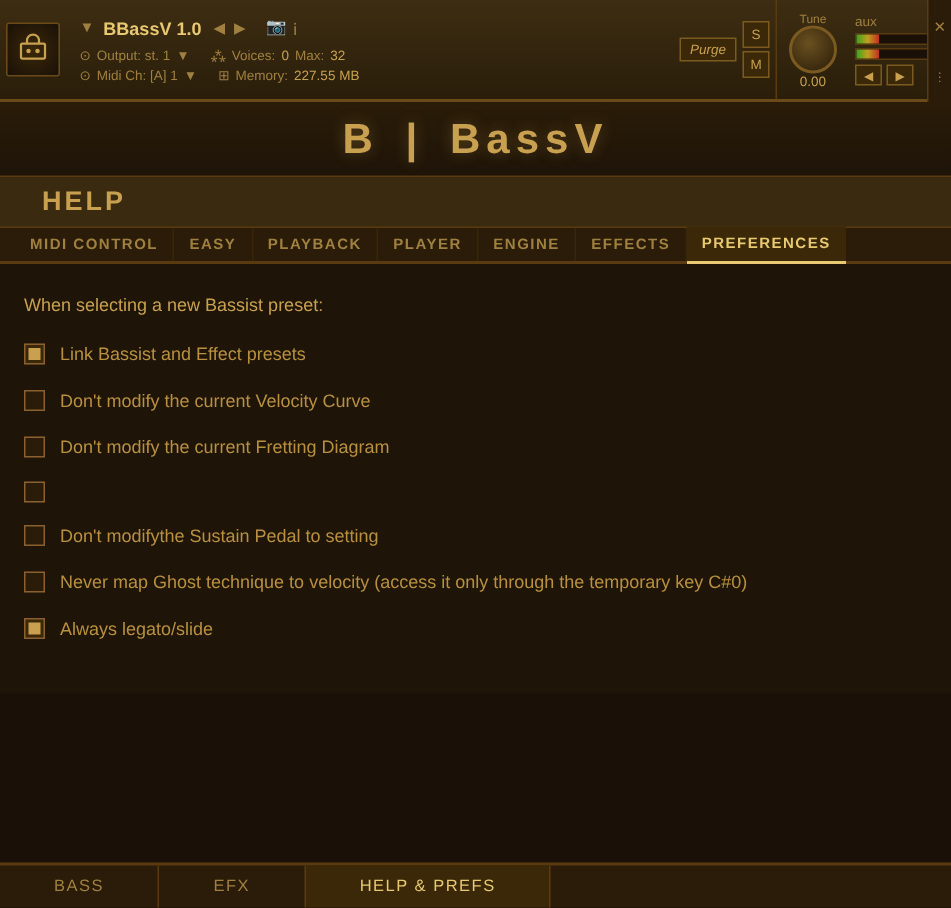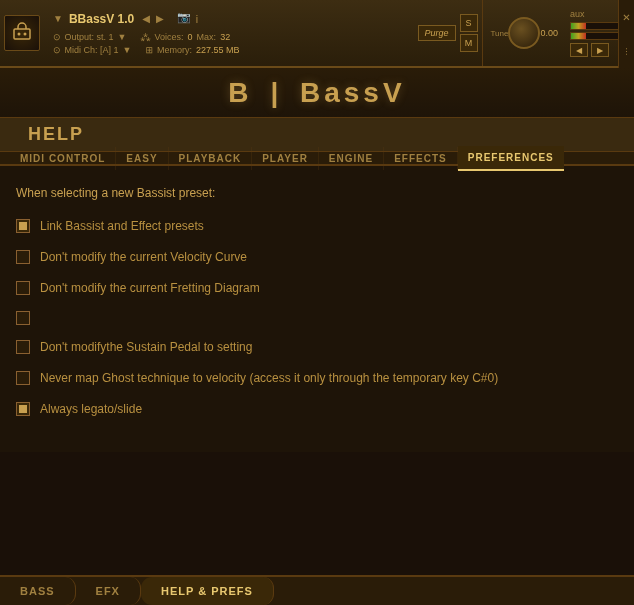--- a/index.html
+++ b/index.html
@@ -50,21 +50,21 @@
       letter-spacing: 2px;
     }
 
     
     .nav-tabs {
       display: flex;
       align-items: center;
       background: #2a1c08;
       border-bottom: 2px solid #5a3a10;
       padding: 0 10px;
-      height: 14px;
+      height: 24px;
       gap: 0;
     }
 
     .nav-tab {
       color: #a08040;
       font-size: 10px;
       font-weight: bold;
       letter-spacing: 1px;
       padding: 6px 10px;
       cursor: pointer;
@@ -140,30 +140,29 @@
       border-top: 2px solid #5a3a10;
       display: flex;
       align-items: stretch;
       position: absolute;
       bottom: 0;
       left: 0;
       right: 0;
     }
 
     .bottom-tab {
-      padding: 0 20px;
+      padding: 0 36px;
       display: flex;
       align-items: center;
       color: #a08040;
       font-size: 11px;
-      font-weight: bold;
+      font-weight: normal;
       letter-spacing: 1px;
       cursor: pointer;
       border-right: 1px solid #5a3a10;
-      border-radius: 11px;
     }
 
     .bottom-tab.active {
       background: #3a2808;
       color: #e8c870;
     }
 
     
     .top-panel {
       display: flex;
@@ -393,21 +392,21 @@
   </div>
 
   <div style="display:flex;align-items:center;gap:4px;padding:4px;">
     <button class="purge-btn">Purge</button>
     <div style="display:flex;flex-direction:column;gap:2px;">
       <div class="s-btn">S</div>
       <div class="m-btn">M</div>
     </div>
   </div>
 
-  <div style="display:flex;flex-direction:row;align-items:center;justify-content:center;padding:4px 8px;border-left:1px solid #5a3a10;">
+  <div style="display:flex;flex-direction:column;align-items:center;justify-content:center;padding:4px 8px;border-left:1px solid #5a3a10;">
     <span class="tune-label">Tune</span>
     <div class="tune-knob"></div>
     <span class="tune-value">0.00</span>
   </div>
 
   <div style="display:flex;flex-direction:column;justify-content:center;padding:4px;gap:3px;">
     <span class="aux-text">aux</span>
     <div class="meter-bars">
       <div class="meter-bar">
           <div class="meter-fill" style="width:25%;"></div>

